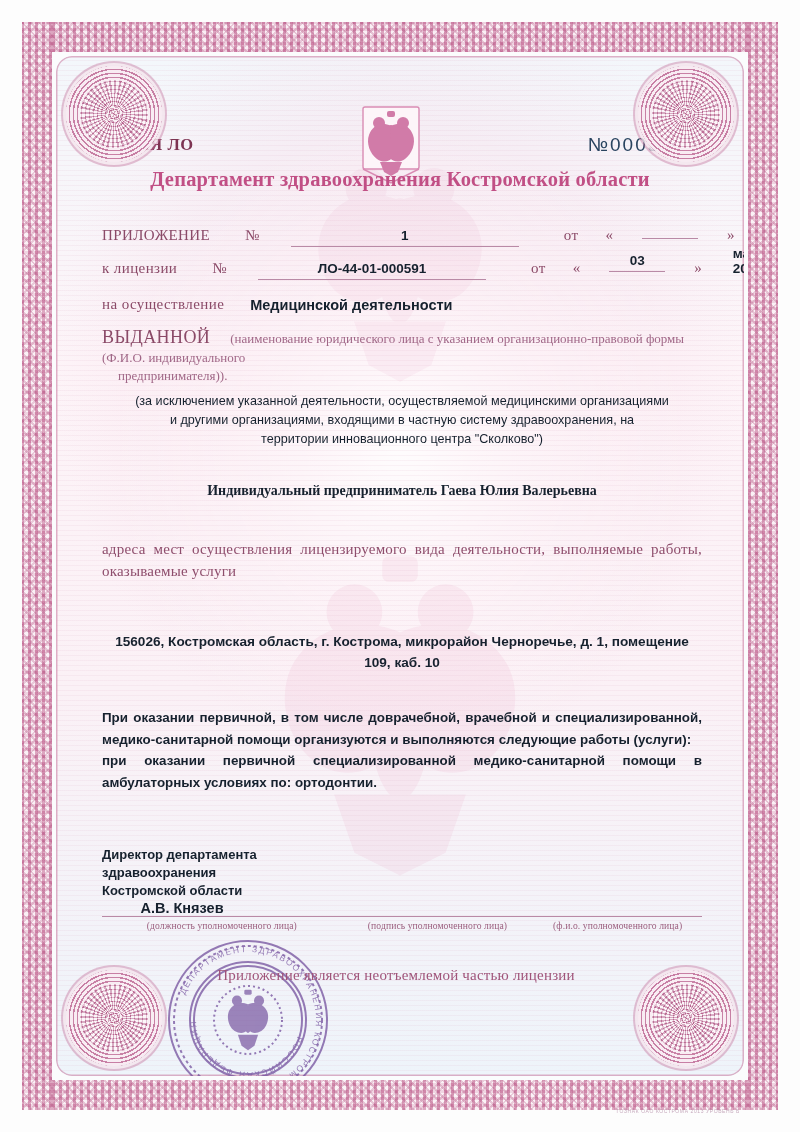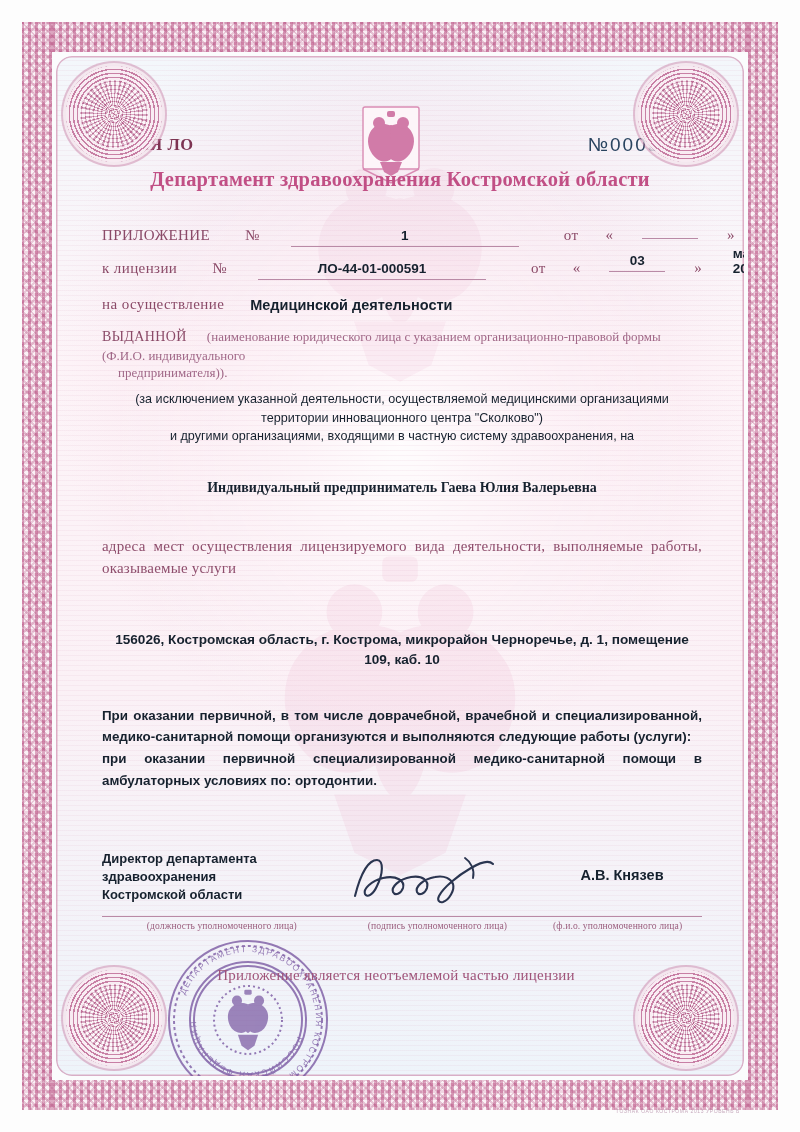--- a/index.html
+++ b/index.html
@@ -110,21 +110,21 @@
   .gsuffix{font-size:14px;color:#8b4a68;padding-bottom:3px;padding-left:3px;}
 
   .act-row{display:flex;align-items:flex-end;margin-top:16px;}
   .act-label{font-size:15px;color:#8b4a68;white-space:nowrap;letter-spacing:.4px;}
   .act-value{
     font-family:"Liberation Sans",sans-serif;font-weight:700;font-size:14.5px;color:#16212e;
     margin-left:26px;
   }
 
   .issued{margin-top:14px;}
-  .issued .caps{font-size:14px;color:#8b4a68;letter-spacing:.4px;}
+  .issued .caps{font-size:18px;color:#8b4a68;letter-spacing:.4px;}
   .issued .tiny{font-size:13px;color:#a06787;line-height:1.35;padding-left:16px;}
 
   .excl{
     margin-top:8px;text-align:center;
     font-family:"Liberation Sans",sans-serif;font-size:12.6px;color:#16212e;line-height:1.5;
   }
 
   .holder{
     margin-top:34px;text-align:center;
     font-family:Liberation Serif, serif;font-weight:700;font-size:14px;color:#16212e;
@@ -141,21 +141,21 @@
 
   .works{
     margin-top:34px;
     font-family:"Liberation Sans",sans-serif;font-weight:700;font-size:13.4px;color:#16212e;line-height:1.62;
     text-align:justify;
   }
   .works .p2{font-weight:700;}
 
   
   .sigblock{position:absolute;left:46px;right:42px;top:790px;}
-  .sig-top{display:flex;align-items:center;justify-content:space-between;height:62px;}
+  .sig-top{display:flex;align-items:flex-start;justify-content:space-between;height:62px;flex-direction:column;}
   .sig-post{
     font-family:"Liberation Sans",sans-serif;font-weight:700;font-size:13px;color:#16212e;line-height:1.38;
     width:230px;
   }
   .sig-mark{width:180px;height:58px;position:relative;}
   .sig-name{
     font-family:"Liberation Sans",sans-serif;font-weight:700;font-size:14.5px;color:#16212e;
     width:160px;text-align:center;padding-bottom:4px;
   }
   .sig-lines{display:flex;justify-content:space-between;margin-top:8px;}
@@ -283,22 +283,22 @@
         </div>
 
         <div class="issued">
           <span class="caps">ВЫДАННОЙ</span>
           <span class="tiny">(наименование юридического лица с указанием организационно-правовой формы (Ф.И.О. индивидуального</span>
           <div class="tiny">предпринимателя)).</div>
         </div>
 
         <div class="excl">
           <div>(за исключением указанной деятельности, осуществляемой медицинскими организациями</div>
+          <div>и другими организациями, входящими в частную систему здравоохранения, на</div>
           <div>территории инновационного центра "Сколково")</div>
-          <div>и другими организациями, входящими в частную систему здравоохранения, на</div>
         </div>
 
         <div class="holder">Индивидуальный предприниматель Гаева Юлия Валерьевна</div>
 
         <div class="addr-caption">адреса мест осуществления лицензируемого вида деятельности, выполняемые работы, оказываемые услуги</div>
 
         <div class="addr-value">
           <div>156026, Костромская область, г. Кострома, микрорайон Черноречье, д. 1, помещение</div>
           <div>109, каб. 10</div>
         </div>

